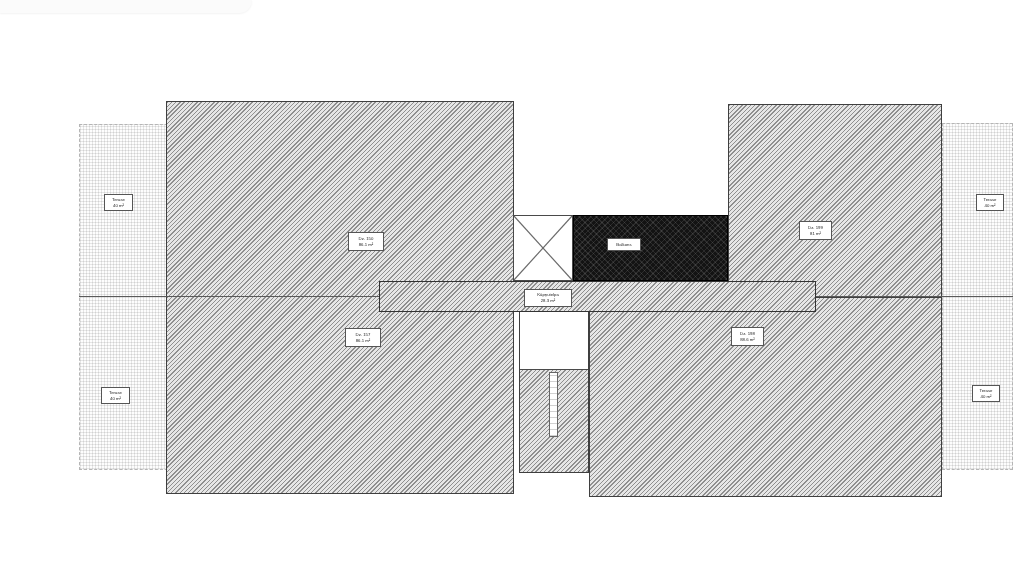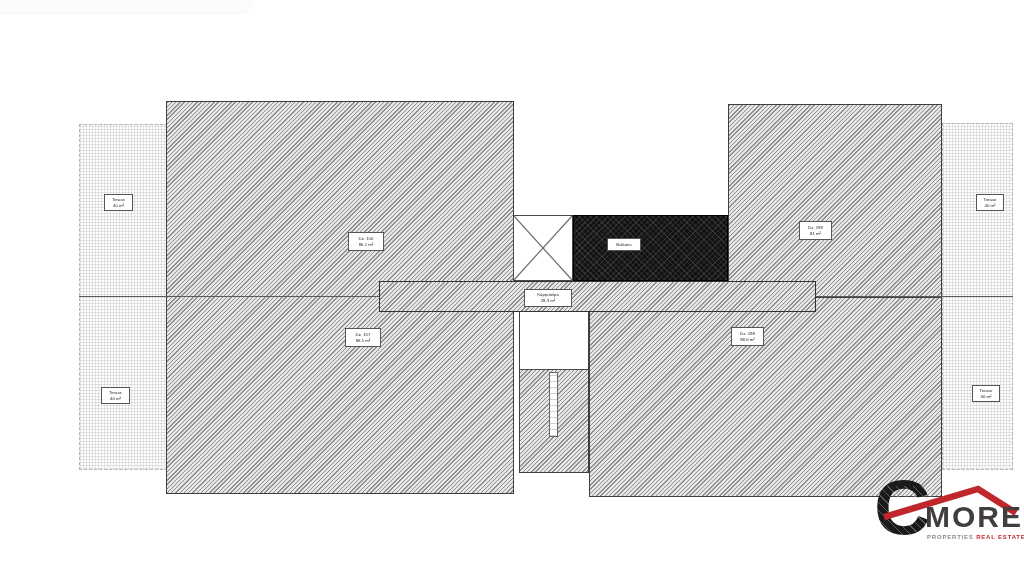--- a/index.html
+++ b/index.html
@@ -142,28 +142,14 @@
   </div>
   <div class="lblbox" style="left:976px;top:194px;width:26px;height:15px;">
     <span>Terase</span>
     <span>40 m²</span>
   </div>
   <div class="lblbox" style="left:972px;top:385px;width:26px;height:15px;">
     <span>Terase</span>
     <span>40 m²</span>
   </div>
 
-  <div id="logo">
-    <div class="cletter">C</div>
-    <div class="c-texture"></div>
-    <svg class="abs" style="left:12px;top:0px;" width="140" height="36" viewBox="0 0 140 36">
-      <path d="M4 33 L98 5 L136 29" fill="none" stroke="#c0272d" stroke-width="6.5" stroke-linejoin="miter" stroke-linecap="butt"></path>
-    </svg>
-    <div class="word">MORE</div>
-    <div class="tagline">
-      <span class="tag-gray">PROPERTIES</span>
-      <span> </span>
-      <span class="tag-red">REAL ESTATES</span>
-      
-    </div>
-  </div>
 
 </div>
 
 </body></html>

